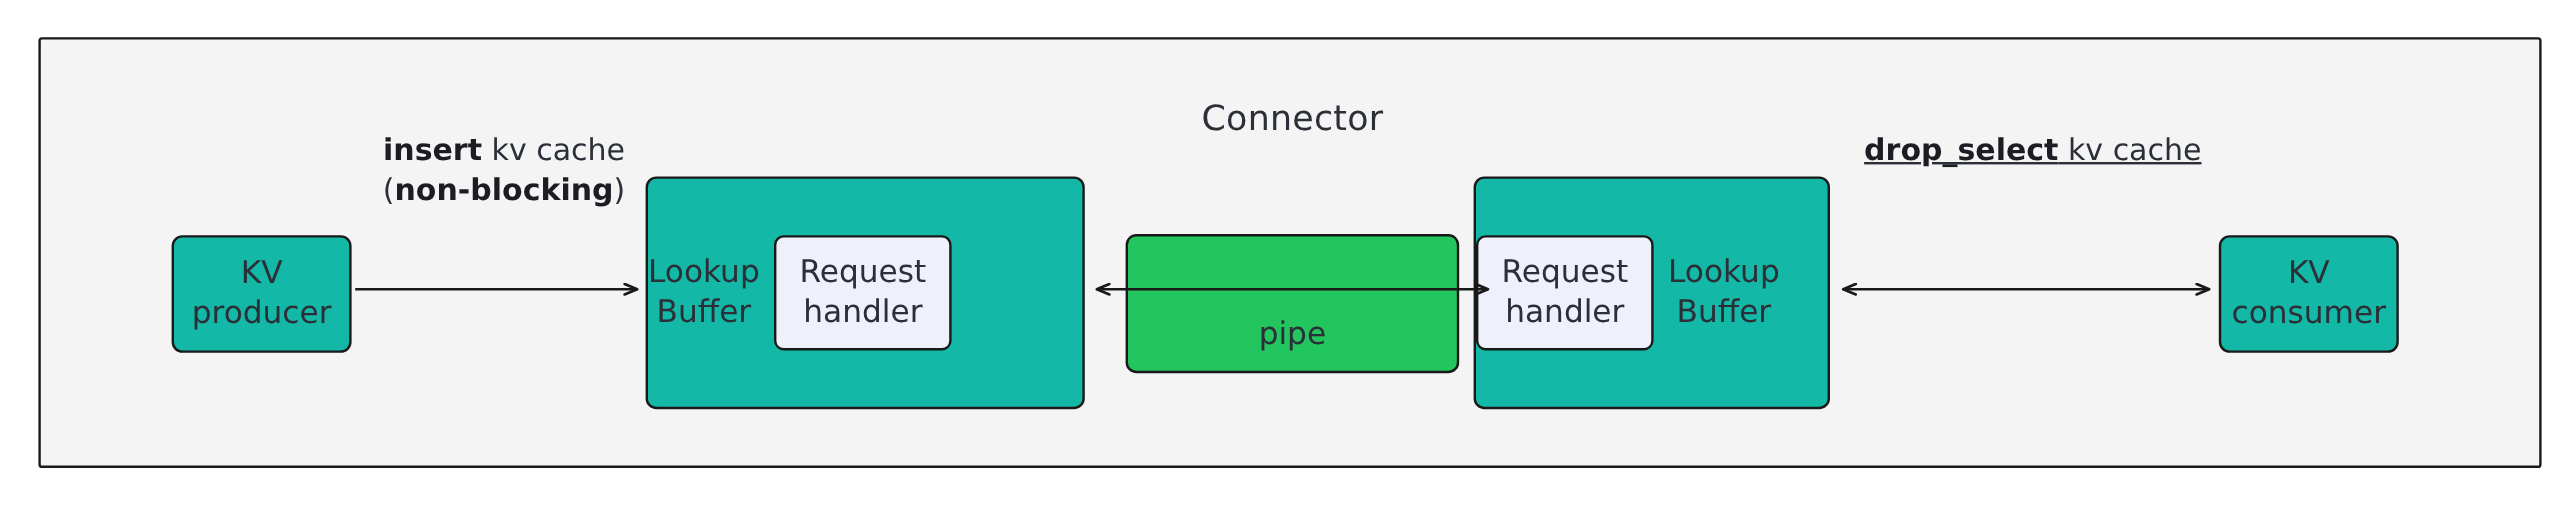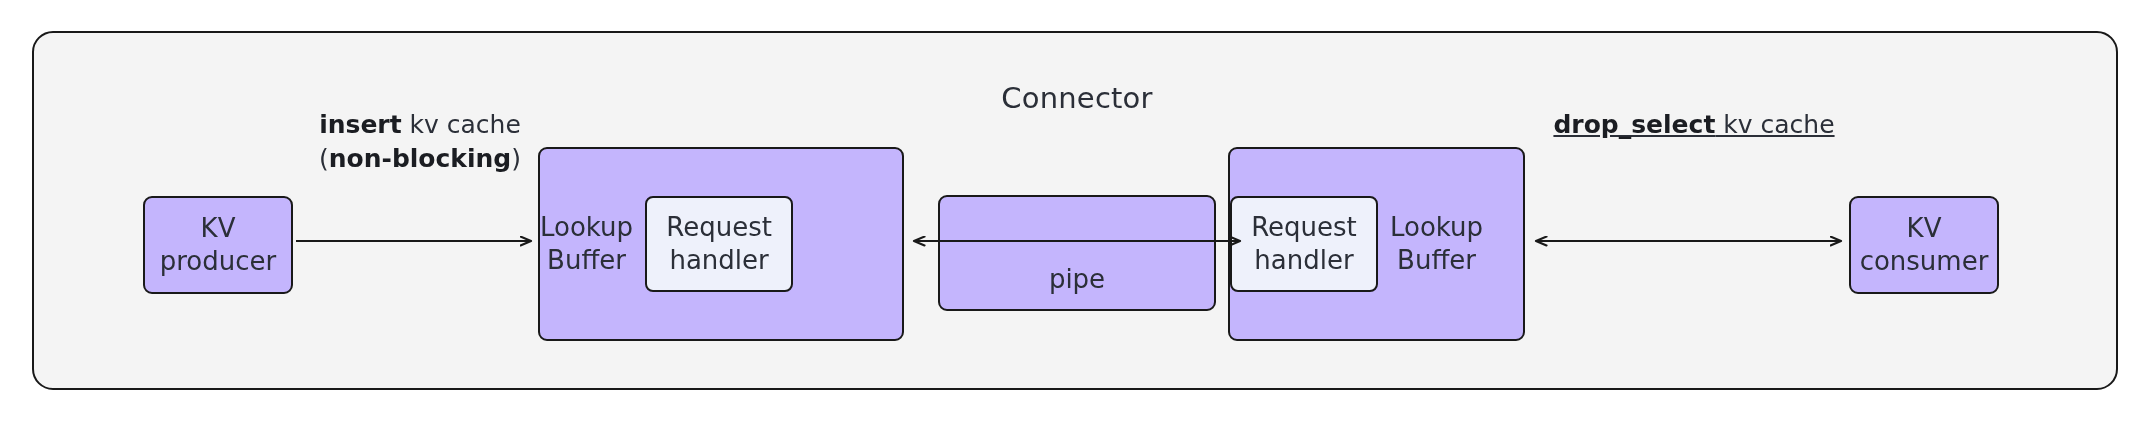--- a/index.html
+++ b/index.html
@@ -23,21 +23,21 @@
   
   .connector-box {
     position: absolute;
     left: 32px;
     top: 31px;
     width: 2086px;
     height: 359px;
     box-sizing: border-box;
     background: #f4f4f4;
     border: 2.4px solid #191919;
-    border-radius: 21px;
+    border-radius: 3px;
   }
   .connector-title {
     position: absolute;
     left: 0;
     top: 48px;
     width: 2086px;
     text-align: center;
     font-size: 29px;
     color: #2b2f38;
     letter-spacing: 0.2px;
@@ -49,22 +49,22 @@
     box-sizing: border-box;
     border: 2.4px solid #191919;
     border-radius: 9px;
     display: flex;
     align-items: center;
     justify-content: center;
     text-align: center;
     color: #2b2f38;
     line-height: 1.25;
   }
-  .node-blue { background: #c4b5fd; }
-  .node-green { background: #c4b5fd; }
+  .node-blue { background: #14b8a6; }
+  .node-green { background: #22c55e; }
 
   
   .kv-producer {
     left: 143px;
     top: 196px;
     width: 150px;
     height: 98px;
     font-size: 26px;
   }
   

